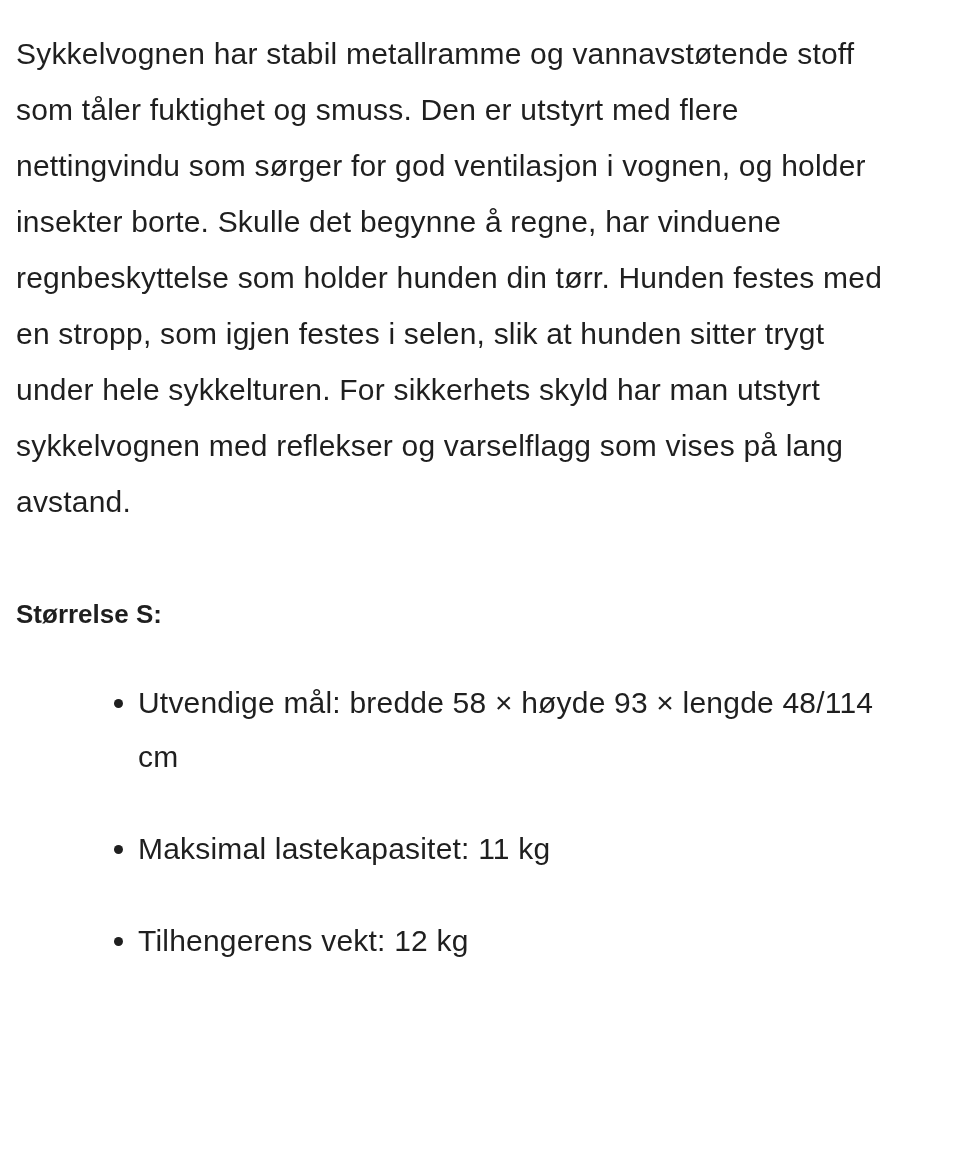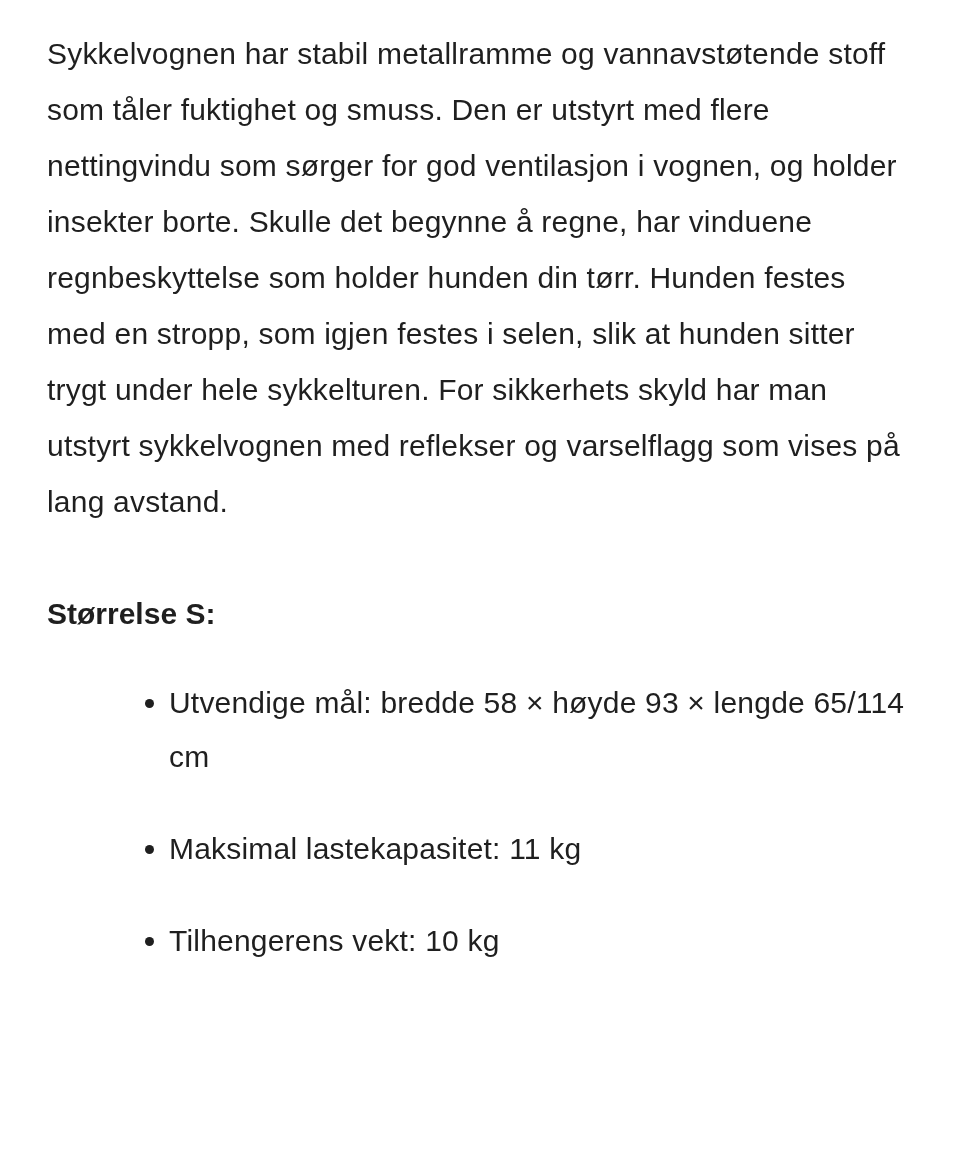--- a/index.html
+++ b/index.html
@@ -11,30 +11,30 @@
     height: 1165px;
     background: #ffffff;
     font-family: "Liberation Sans", "DejaVu Sans", sans-serif;
     color: #1f1f1f;
     overflow: hidden;
   }
   .page {
     box-sizing: border-box;
     width: 960px;
     height: 1165px;
-    padding: 26px 52px 0 47px;
+    padding: 26px 52px 0 16px;
   }
   .paragraph {
     font-size: 30px;
     line-height: 56px;
     margin: 0 0 34px 0;
     letter-spacing: 0.2px;
   }
   .size-heading {
-    font-size: 30px;
+    font-size: 26px;
     line-height: 56px;
     font-weight: bold;
     margin: 56px 0 34px 0;
   }
   ul.size-list {
     margin: 0;
     padding: 0 0 0 122px;
     list-style: none;
   }
   ul.size-list li {
@@ -59,18 +59,18 @@
 <body>
 
 <div class="page">
 
   <p class="paragraph">Sykkelvognen har stabil metallramme og vannavstøtende stoff som tåler fuktighet og smuss. Den er utstyrt med flere nettingvindu som sørger for god ventilasjon i vognen, og holder insekter borte. Skulle det begynne å regne, har vinduene regnbeskyttelse som holder hunden din tørr. Hunden festes med en stropp, som igjen festes i selen, slik at hunden sitter trygt under hele sykkelturen. For sikkerhets skyld har man utstyrt sykkelvognen med reflekser og varselflagg som vises på lang avstand.</p>
 
 
   <h3 class="size-heading">Størrelse S:</h3>
 
   <ul class="size-list">
-    <li>Utvendige mål: bredde 58 × høyde 93 × lengde 65/114 cm</li>
+    <li>Utvendige mål: bredde 58 × høyde 93 × lengde 48/114 cm</li>
     <li>Maksimal lastekapasitet: 11 kg</li>
-    <li>Tilhengerens vekt: 10 kg</li>
+    <li>Tilhengerens vekt: 12 kg</li>
   </ul>
 
 </div>
 
 </body></html>

